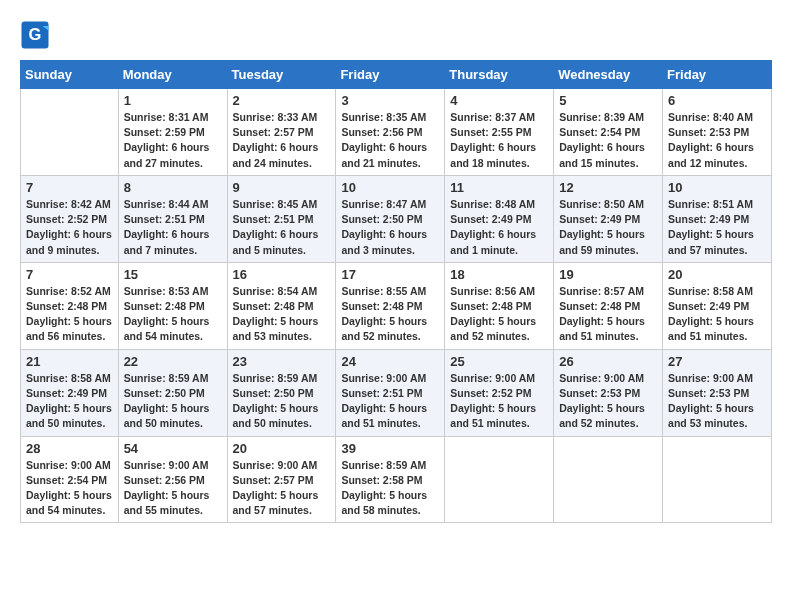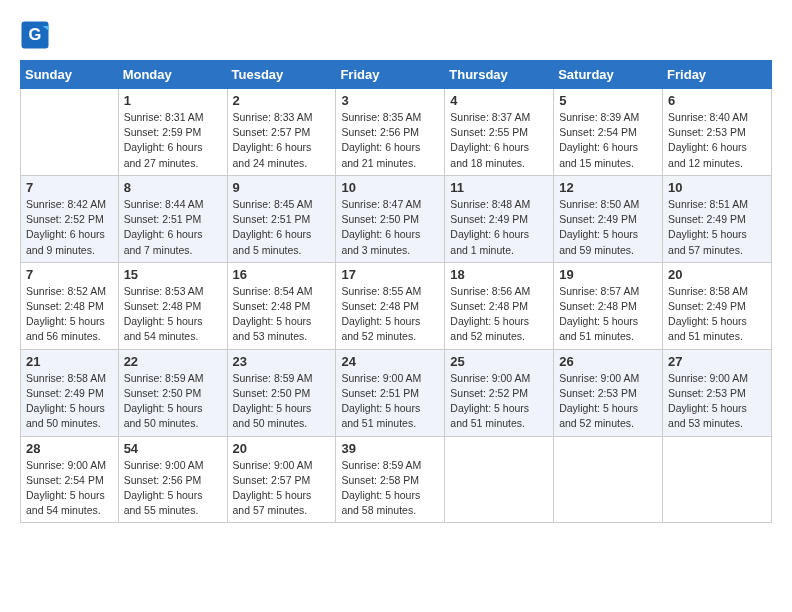--- a/index.html
+++ b/index.html
@@ -71,20 +71,21 @@
       background: #f9f9f9;
     }
     .day-num {
       font-size: 13px;
       font-weight: bold;
       margin-bottom: 2px;
     }
     .day-info {
       line-height: 1.45;
       font-size: 10.5px;
+      font-weight: bold;
     }
     tr:nth-child(even) td {
       background-color: #f0f4fa;
     }
     tr:nth-child(odd) td {
       background-color: #ffffff;
     }
     th:first-child, td:first-child { width: 13%; }
   </style>
 </head>
@@ -111,21 +112,21 @@
 </div>
 
 <table>
   <thead>
     <tr>
     <th>Sunday</th>
         <th>Monday</th>
         <th>Tuesday</th>
         <th>Friday</th>
         <th>Thursday</th>
-        <th>Saturday</th>
+        <th>Wednesday</th>
         <th>Friday</th>
       </tr>
   </thead>
   <tbody id="calendar-body">
   <tr>
         <td class="empty"></td>
         <td>
           <div class="day-num">1</div>
 <div class="day-info">Sunrise: 8:31 AM<br>Sunset: 2:59 PM<br>Daylight: 6 hours and 27 minutes.</div>
         </td>

